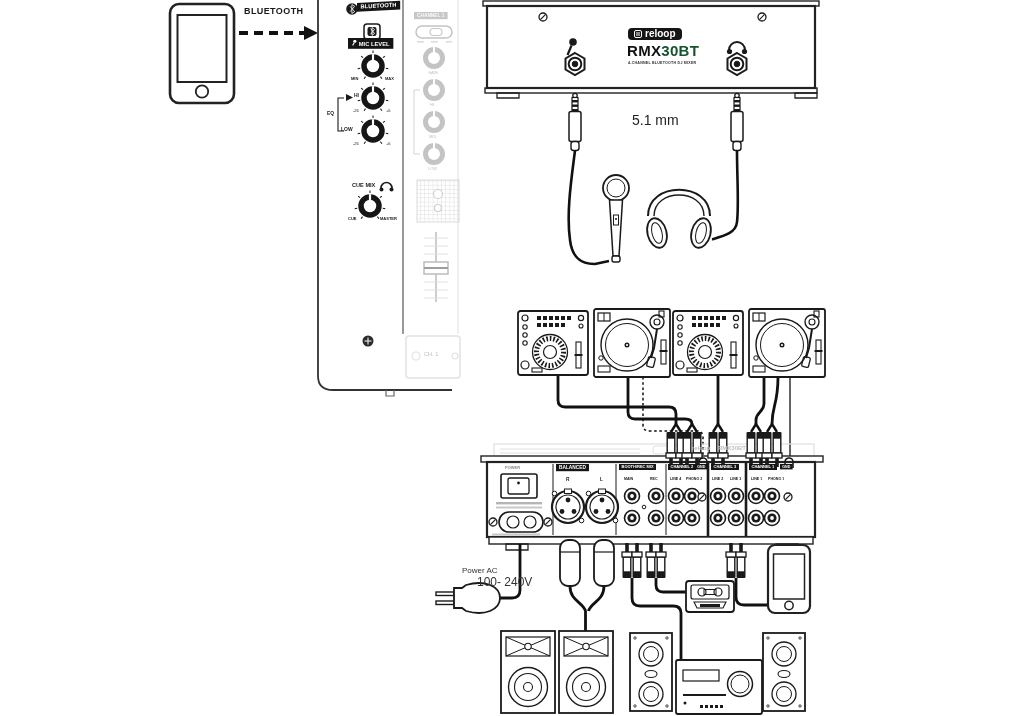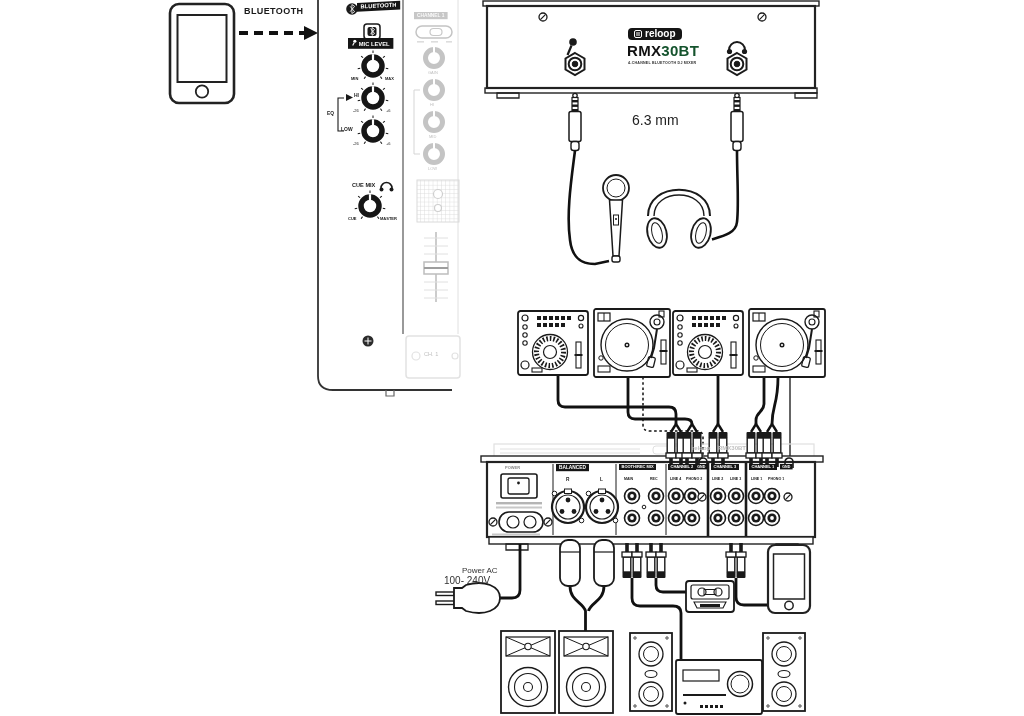--- a/index.html
+++ b/index.html
@@ -521,21 +521,21 @@
         <rect x="0.5" y="0.5" width="7" height="7" rx="1.5" fill="none" stroke="#fff"></rect>
         <line x1="2" y1="3" x2="6" y2="3" stroke="#fff"></line>
         <line x1="2" y1="5" x2="6" y2="5" stroke="#fff"></line>
       </svg>
       <span>reloop</span>
 </span>
 <span class="tx" style="left:627px;top:43px;font-size:15px;font-weight:bold;letter-spacing:.3px;">
   <span style="color:#111;">RMX</span><span style="color:#14532d;">30BT</span>
 </span>
 <span class="tx b" style="left:628px;top:61px;font-size:8px;transform:scale(.45);color:#333;letter-spacing:.5px;">4-CHANNEL BLUETOOTH DJ MIXER</span>
-<span class="tx" style="left:632px;top:113px;font-size:14px;color:#222;">6.3 mm</span>
+<span class="tx" style="left:632px;top:113px;font-size:14px;color:#222;">5.1 mm</span>
 
 <span class="tx ghost b" style="left:692px;top:445px;font-size:8px;transform:scale(.75);">reloop</span>
 <span class="tx ghost b" style="left:718px;top:445px;font-size:8px;transform:scale(.75);">RMX30BT</span>
 
 <span class="tx" style="left:505px;top:466px;font-size:8px;transform:scale(.5);color:#888;font-weight:bold;">POWER</span>
 <span class="tx bar" style="left:556px;top:464px;font-size:8px;transform:scale(.6);">BALANCED</span>
 <span class="tx b" style="left:566px;top:477px;font-size:8px;transform:scale(.6);">R</span>
 <span class="tx b" style="left:600px;top:477px;font-size:8px;transform:scale(.6);">L</span>
 <span class="tx bar" style="left:619px;top:464px;font-size:8px;transform:scale(.5);">BOOTH/REC MIX</span>
 <span class="tx b" style="left:624px;top:477px;font-size:8px;transform:scale(.45);">MAIN</span>
@@ -546,15 +546,15 @@
 <span class="tx b" style="left:686px;top:477px;font-size:8px;transform:scale(.45);">PHONO 2</span>
 <span class="tx bar" style="left:711px;top:464px;font-size:8px;transform:scale(.5);">CHANNEL 3</span>
 <span class="tx b" style="left:712px;top:477px;font-size:8px;transform:scale(.45);">LINE 2</span>
 <span class="tx b" style="left:730px;top:477px;font-size:8px;transform:scale(.45);">LINE 3</span>
 <span class="tx bar" style="left:749px;top:464px;font-size:8px;transform:scale(.5);">CHANNEL 1</span>
 <span class="tx bar" style="left:780px;top:464px;font-size:8px;transform:scale(.45);">GND</span>
 <span class="tx b" style="left:751px;top:477px;font-size:8px;transform:scale(.45);">LINE 1</span>
 <span class="tx b" style="left:768px;top:477px;font-size:8px;transform:scale(.45);">PHONO 1</span>
 
 <span class="tx" style="left:462px;top:567px;font-size:8px;color:#333;">Power AC</span>
-<span class="tx" style="left:444px;top:576px;font-size:10px;color:#333;">100- 240V</span>
+<span class="tx" style="left:477px;top:576px;font-size:12px;color:#333;">100- 240V</span>
 
 </div>
 
 </body></html>

